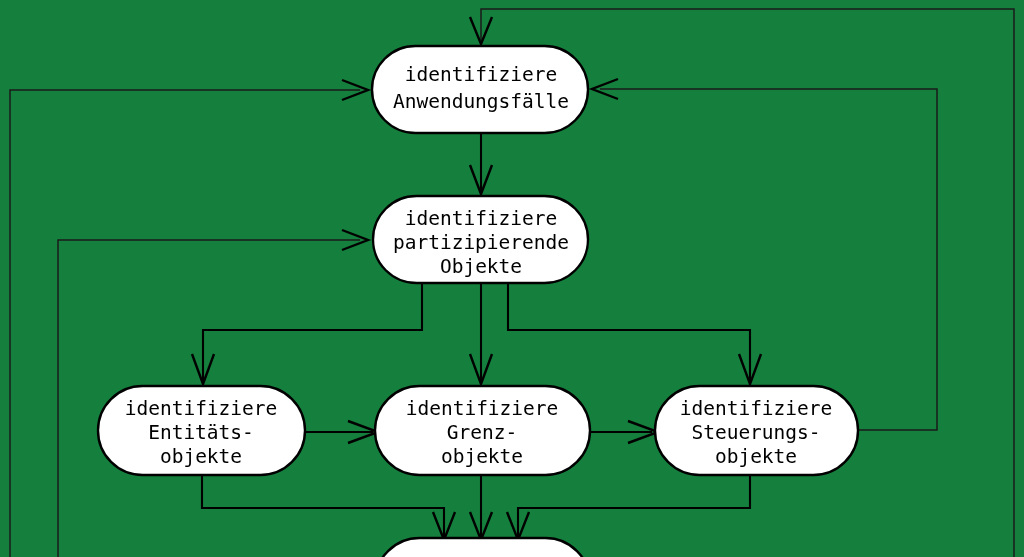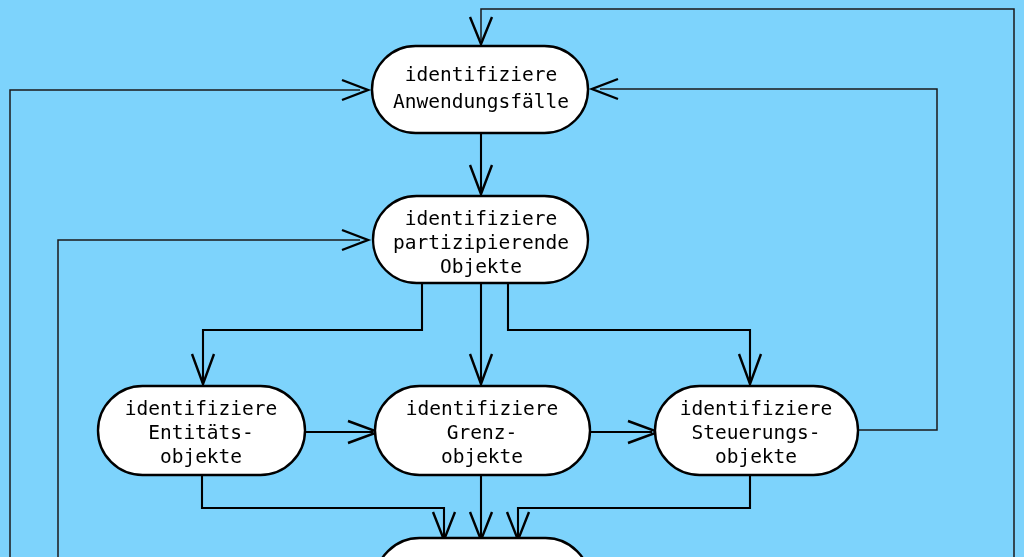--- a/index.html
+++ b/index.html
@@ -10,21 +10,21 @@
   body {
     width: 1024px;
     height: 557px;
     overflow: hidden;
     font-family: "DejaVu Sans Mono", "Liberation Mono", monospace;
   }
   #diagram-root {
     position: relative;
     width: 1024px;
     height: 557px;
-    background: #7dd3fc;
+    background: #15803d;
   }
   svg#flow {
     display: block;
     width: 1024px;
     height: 557px;
   }
   .node-shape {
     fill: #ffffff;
     stroke: #000000;
     stroke-width: 2.4;

